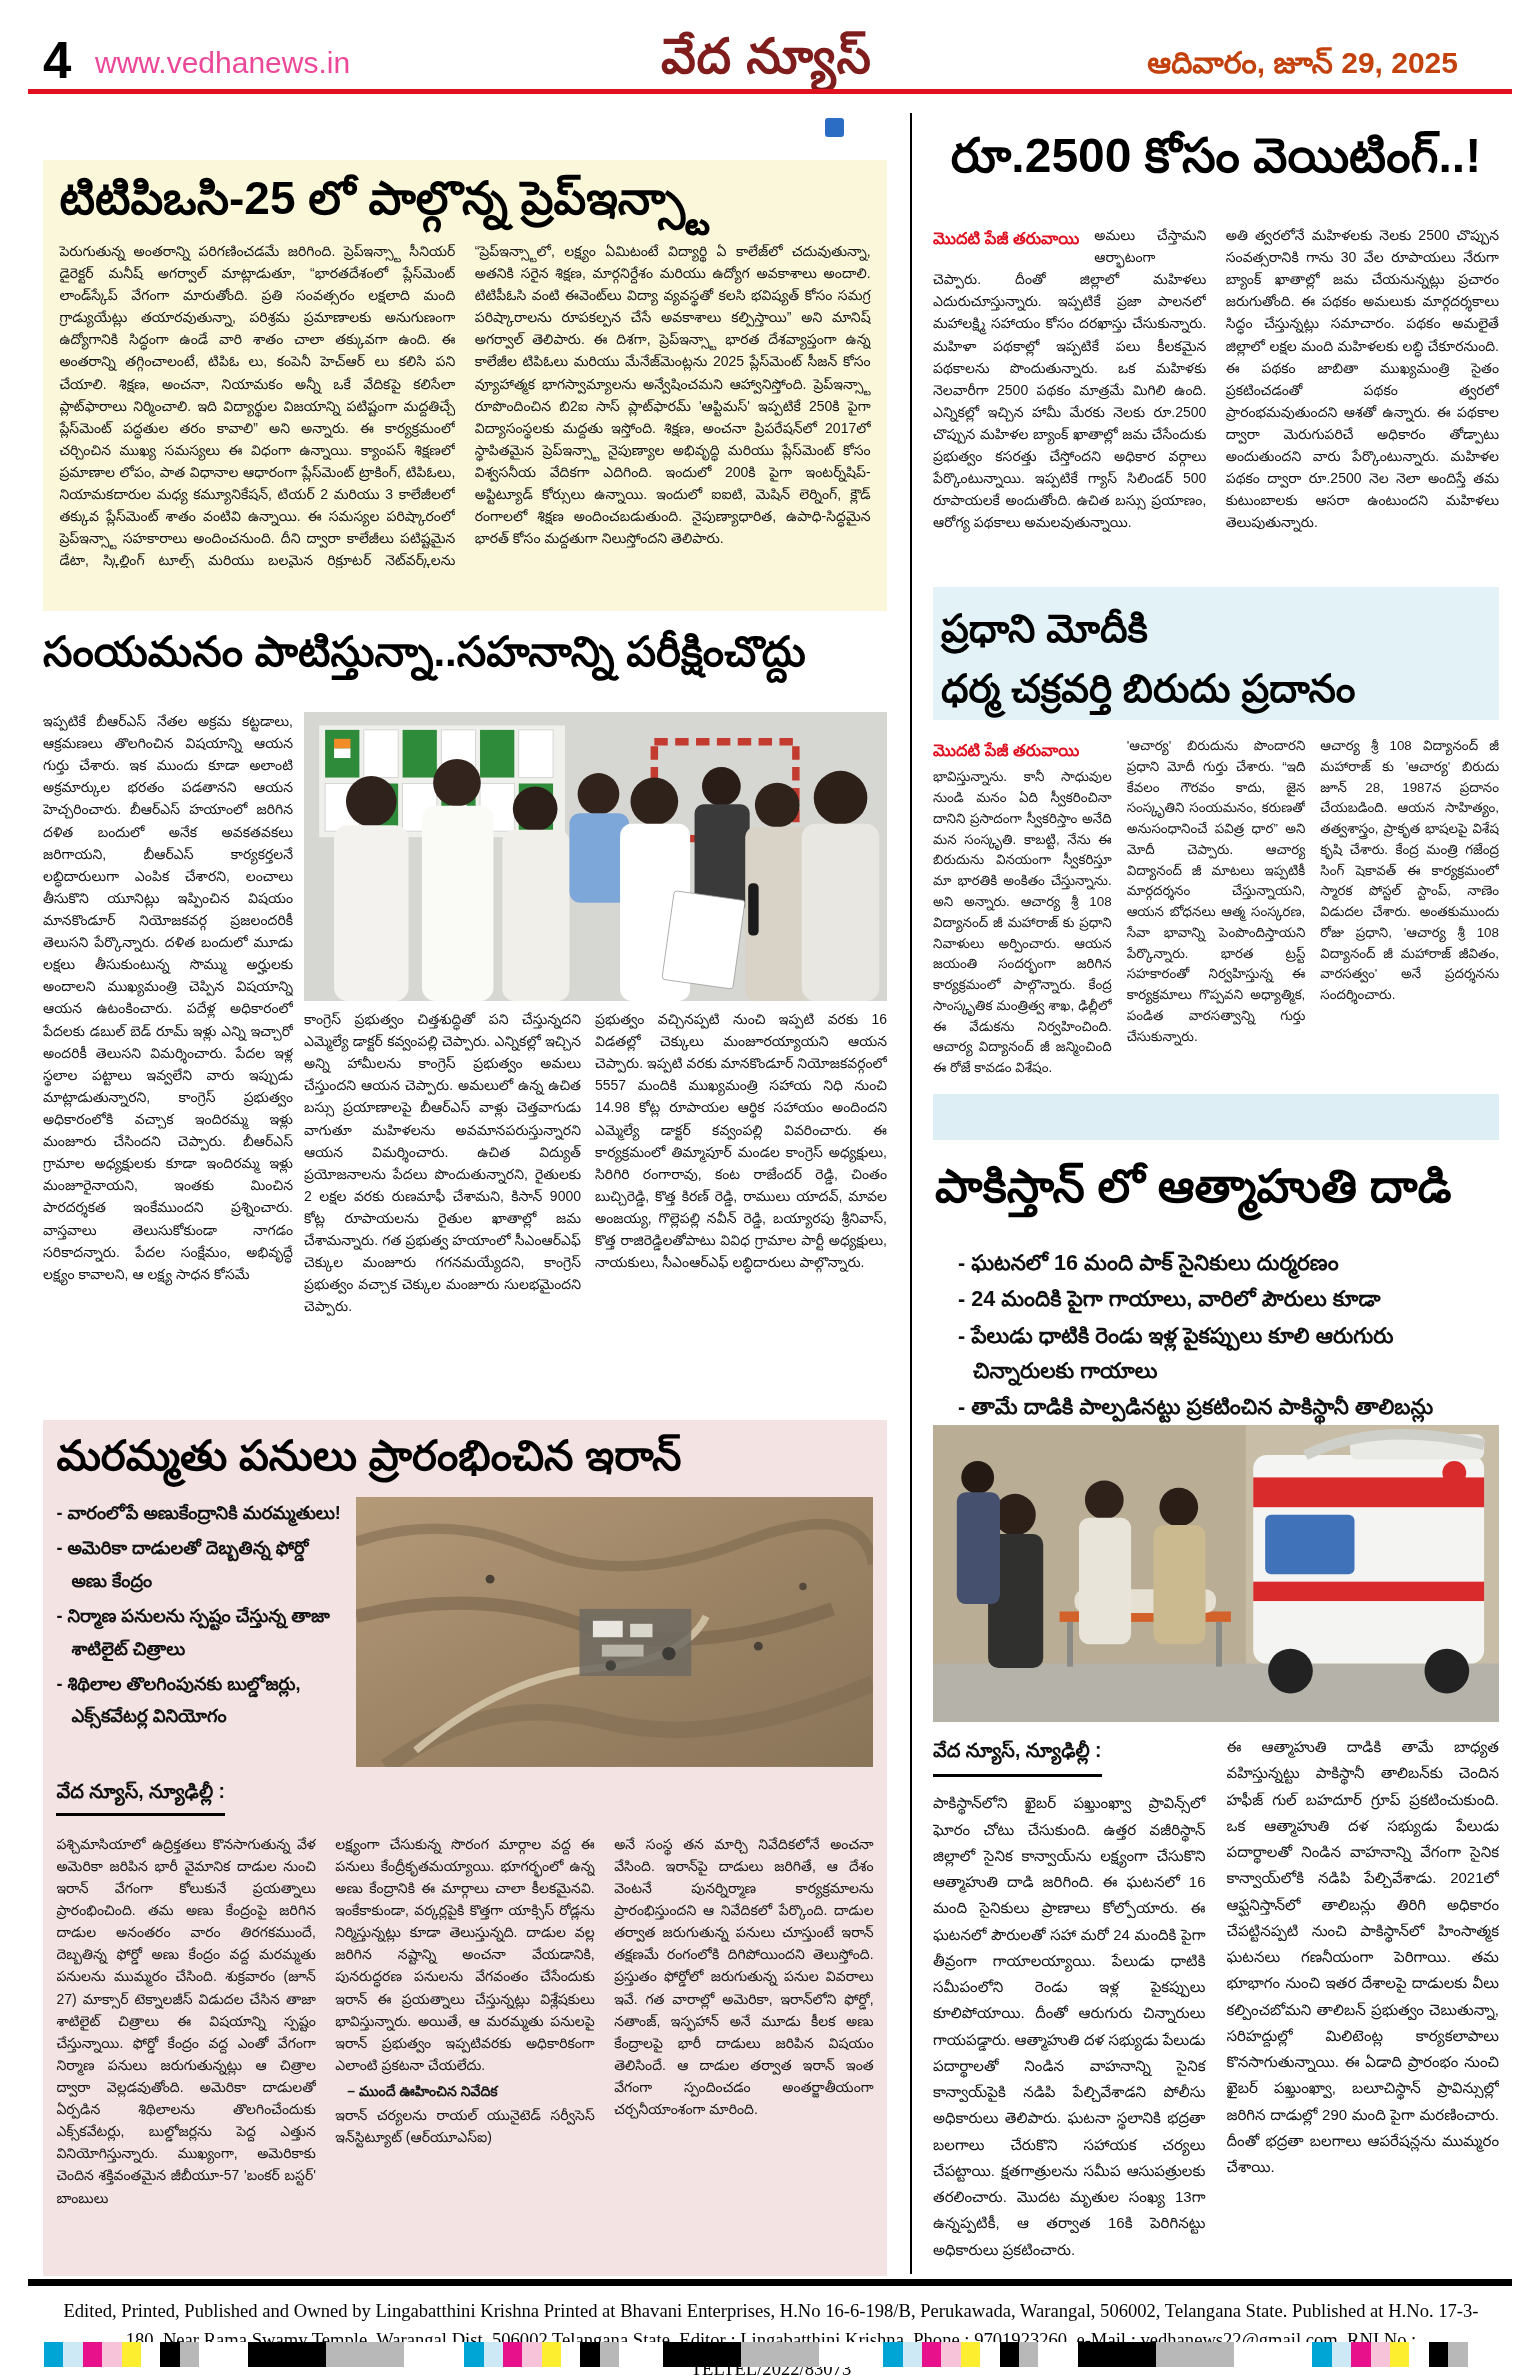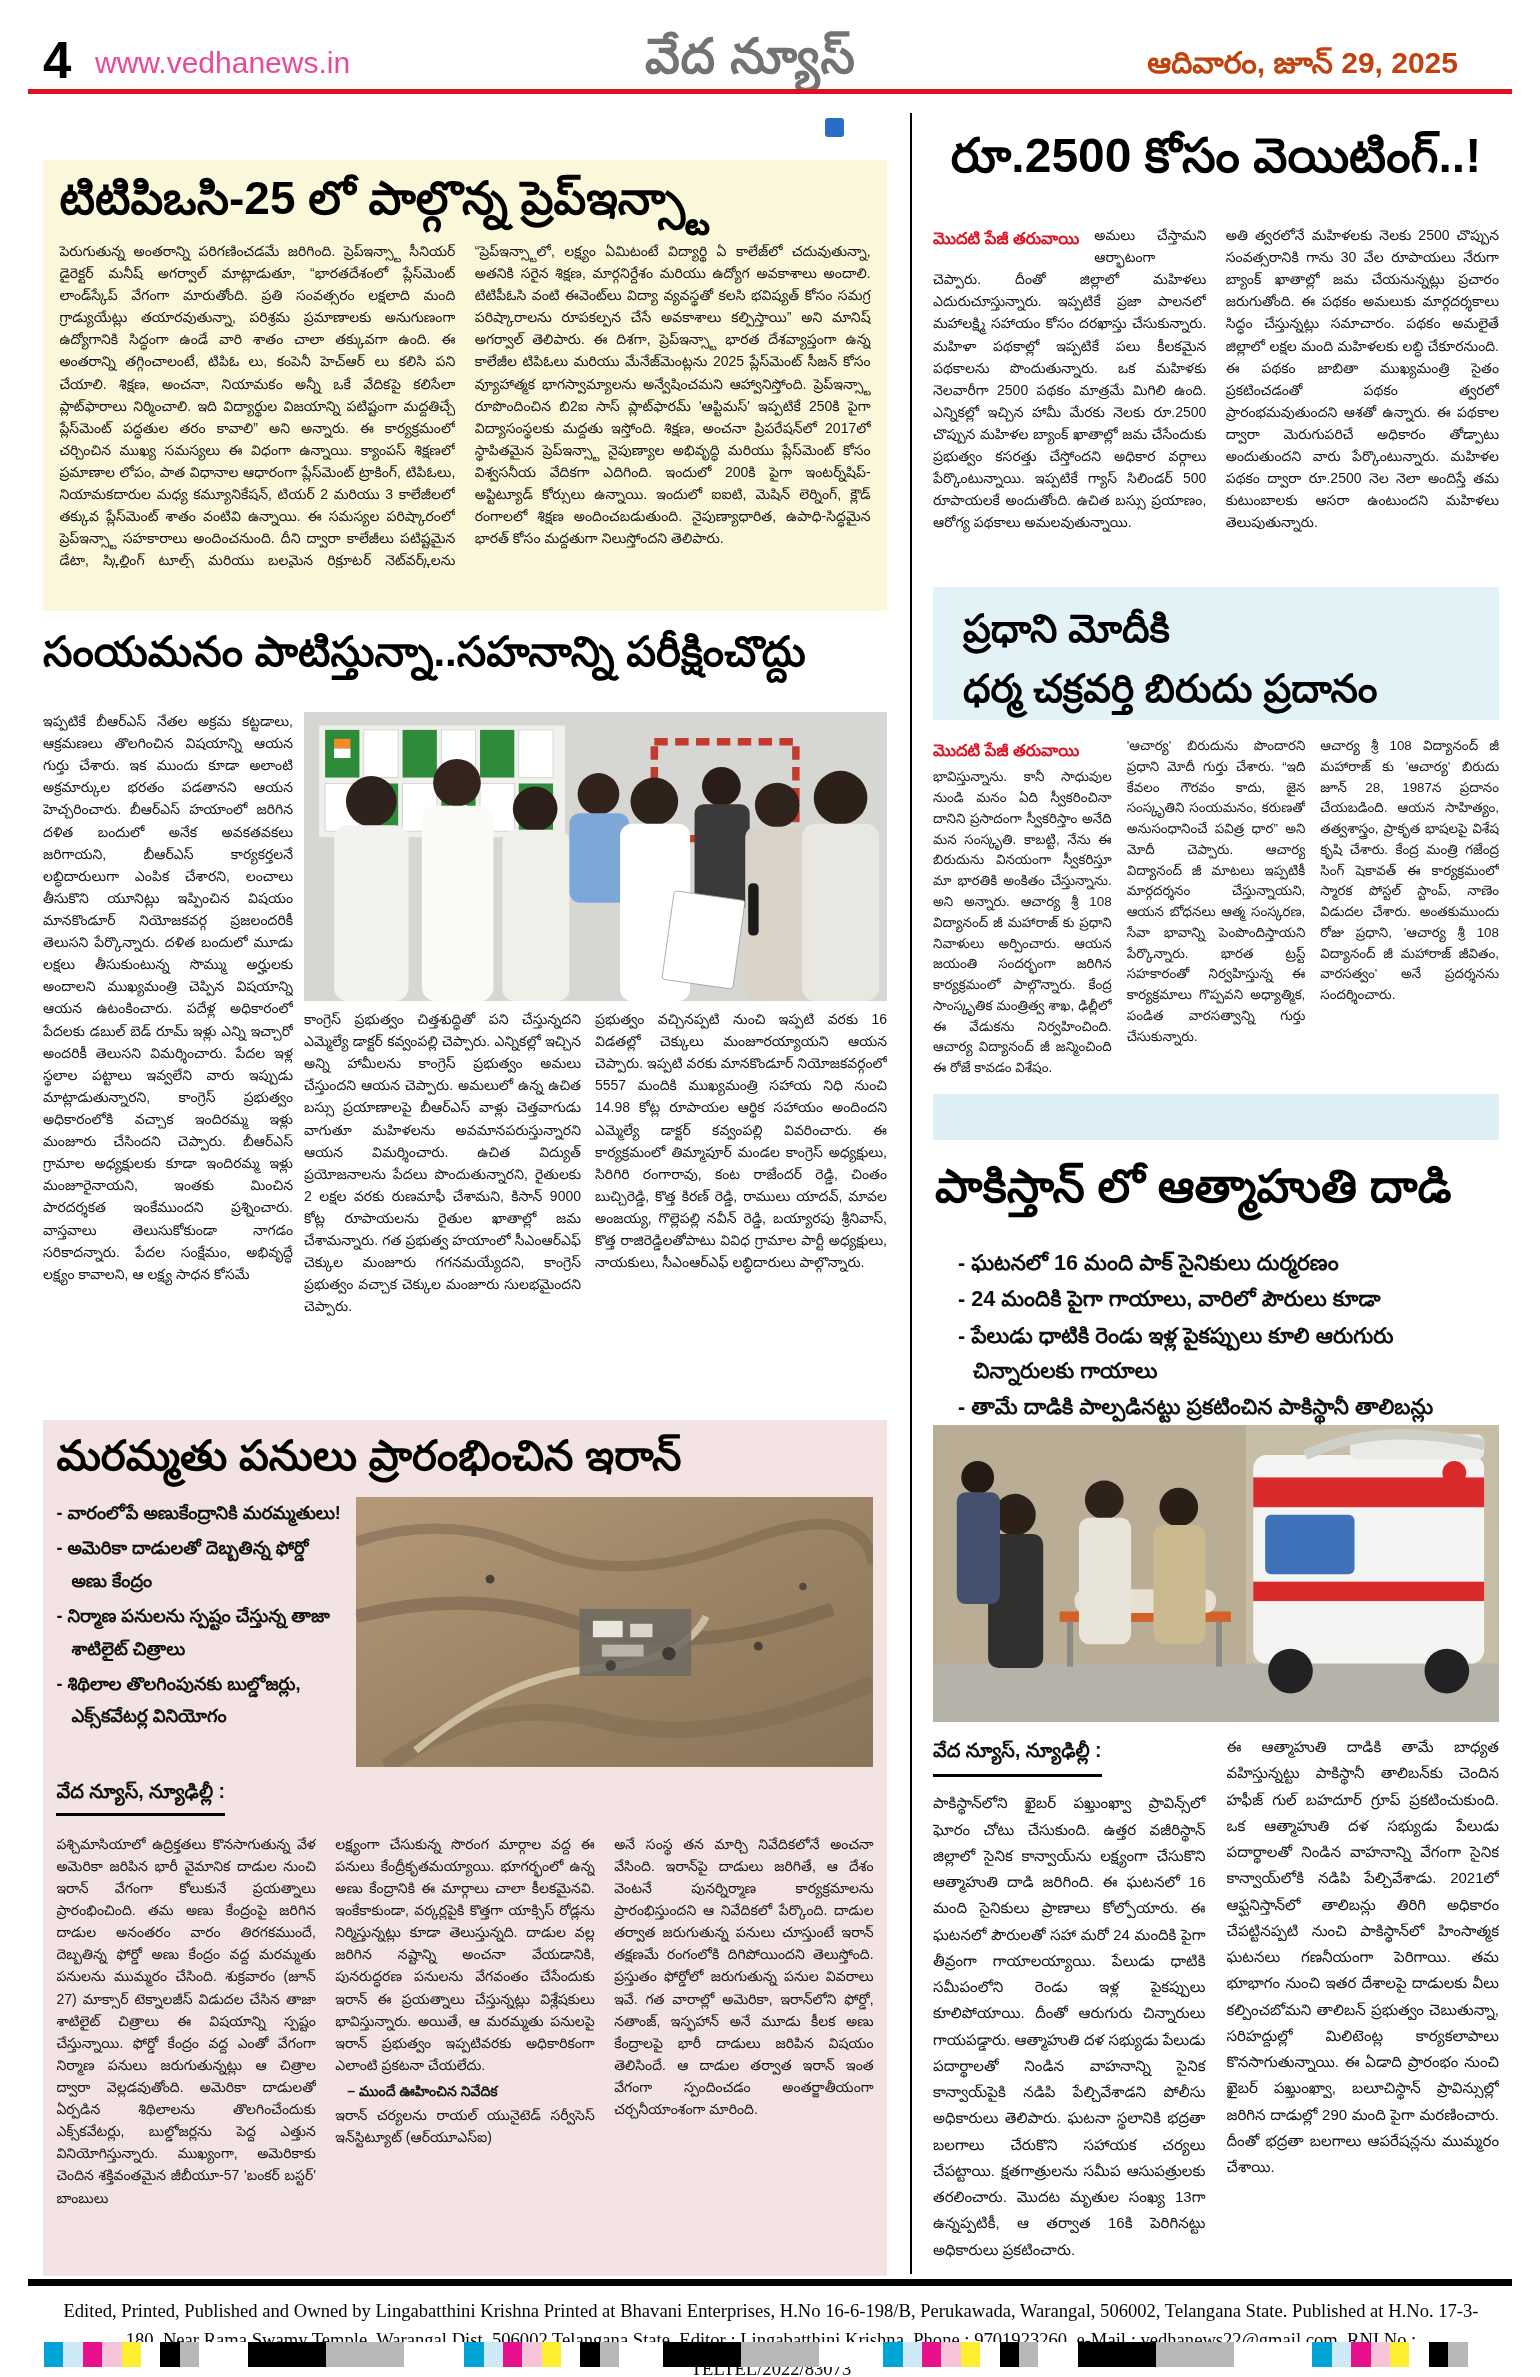--- a/index.html
+++ b/index.html
@@ -1,21 +1,21 @@
 <!DOCTYPE html>
 <html style="font-size:12px"><head>
 <meta charset="utf-8">
 <style>
   html,body{margin:0;padding:0;background:#e8e8e8;}
   #page{position:relative;width:1541px;height:2377px;background:#ffffff;overflow:hidden;
         font-family:"Liberation Sans","DejaVu Sans",sans-serif;color:#111;}
   
   .hdr-pageno{position:absolute;left:43px;top:31px;font-size:51px;font-weight:bold;color:#000;}
   .hdr-site{position:absolute;left:95px;top:46px;font-size:30px;color:#ec4899;}
-  .hdr-logo{position:absolute;left:645px;top:28px;font-size:49px;font-weight:bold;color:#737373;
+  .hdr-logo{position:absolute;left:661px;top:28px;font-size:49px;font-weight:bold;color:#7f1d1d;
             letter-spacing:0.7px;}
   .hdr-date{position:absolute;right:83px;top:46px;font-size:30px;font-weight:bold;color:#c2410c;}
   .red-rule{position:absolute;left:28px;top:89px;width:1484px;height:5.2px;background:#e01020;}
   .v-rule{position:absolute;left:910px;top:113px;width:2.2px;height:2161px;background:#000;}
   .blue-chip{position:absolute;left:825px;top:118px;width:19.4px;height:19.4px;background:#2b6cc4;border-radius:3px;}
   
   .body-text{font-size:14px;line-height:1.58;text-align:justify;color:#141414;overflow:hidden;}
   .col{overflow:hidden;}
   .red-label{color:#e01020;font-weight:bold;background:#fff;float:left;margin:0 10.4px 3px 0;
              font-size:16.4px;padding:1.5px 4.5px 1.5px 0;}
@@ -42,21 +42,21 @@
   .sat-photo{width:517px;height:270px;background:#a5906f;}
   .iran-body{display:flex;gap:19.4px;margin-top:16.4px;height:447px;}
   .iran-body .col{flex:1;}
   .iran-sub{font-weight:bold;margin:4.5px 0 1.5px 12px;}
   
   .h1-wait{position:absolute;left:933px;top:128px;width:566px;font-size:48px;text-align:center;
            line-height:1.15;}
   .wait-cols{position:absolute;left:933px;top:224px;width:566px;height:335px;display:flex;gap:19.4px;}
   .wait-cols .col{flex:1;}
   .cyan-box{position:absolute;left:933px;top:587px;width:566px;height:133px;background:#e3f2f6;
-            box-sizing:border-box;padding:12px 30px;}
+            box-sizing:border-box;padding:12px 8px;}
   .cyan-box .headline{font-size:39px;line-height:1.55;}
   .modi-cols{position:absolute;left:933px;top:736px;width:566px;height:349px;display:flex;gap:15px;}
   .modi-cols .col{flex:1;font-size:13.4px;line-height:1.55;}
   .cyan-strip{position:absolute;left:933px;top:1094px;width:566px;height:46px;background:#ddeef5;}
   .h1-pak{position:absolute;left:935px;top:1160px;width:566px;font-size:46px;line-height:1.15;}
   .pak-bullets{position:absolute;left:958px;top:1246px;width:537px;font-size:21.6px;font-weight:bold;
                line-height:1.62;}
   .pak-bullets div{text-indent:-15px;padding-left:15px;margin-bottom:1.5px;}
   .pak-photo{position:absolute;left:933px;top:1425px;width:566px;height:297px;background:#c9bfa9;}
   .pak-cols{position:absolute;left:933px;top:1734px;width:566px;height:541px;display:flex;gap:21px;}

